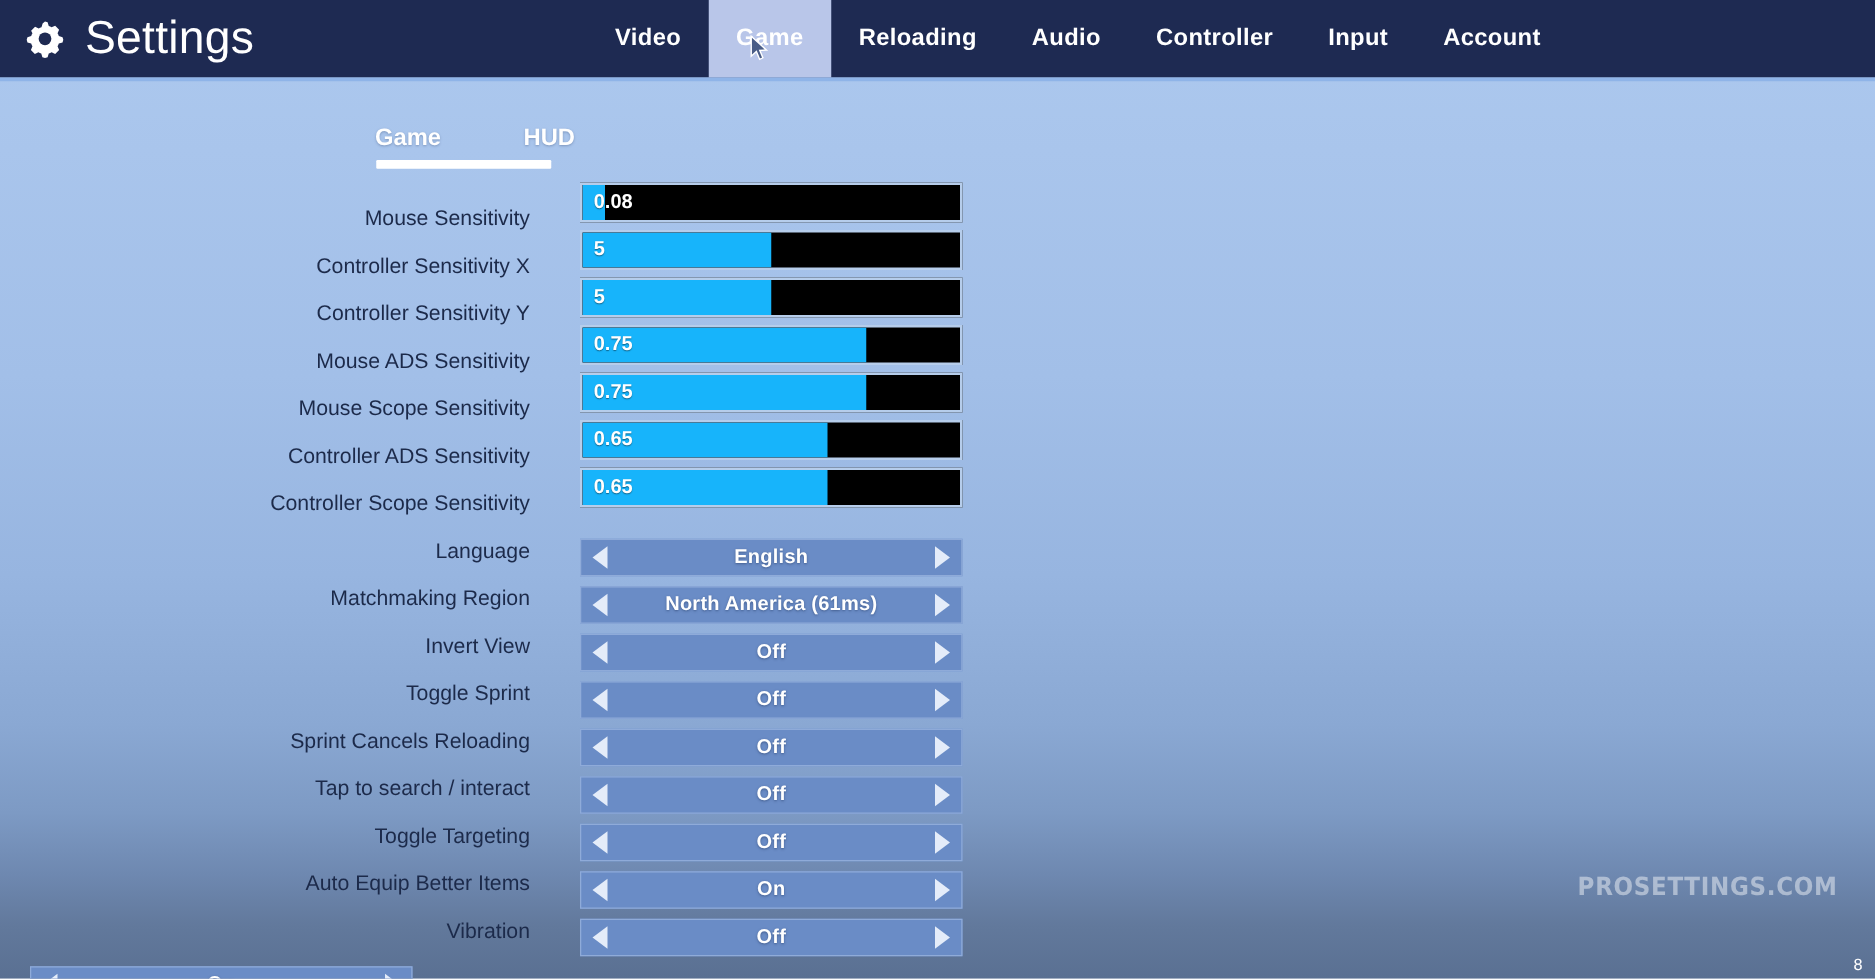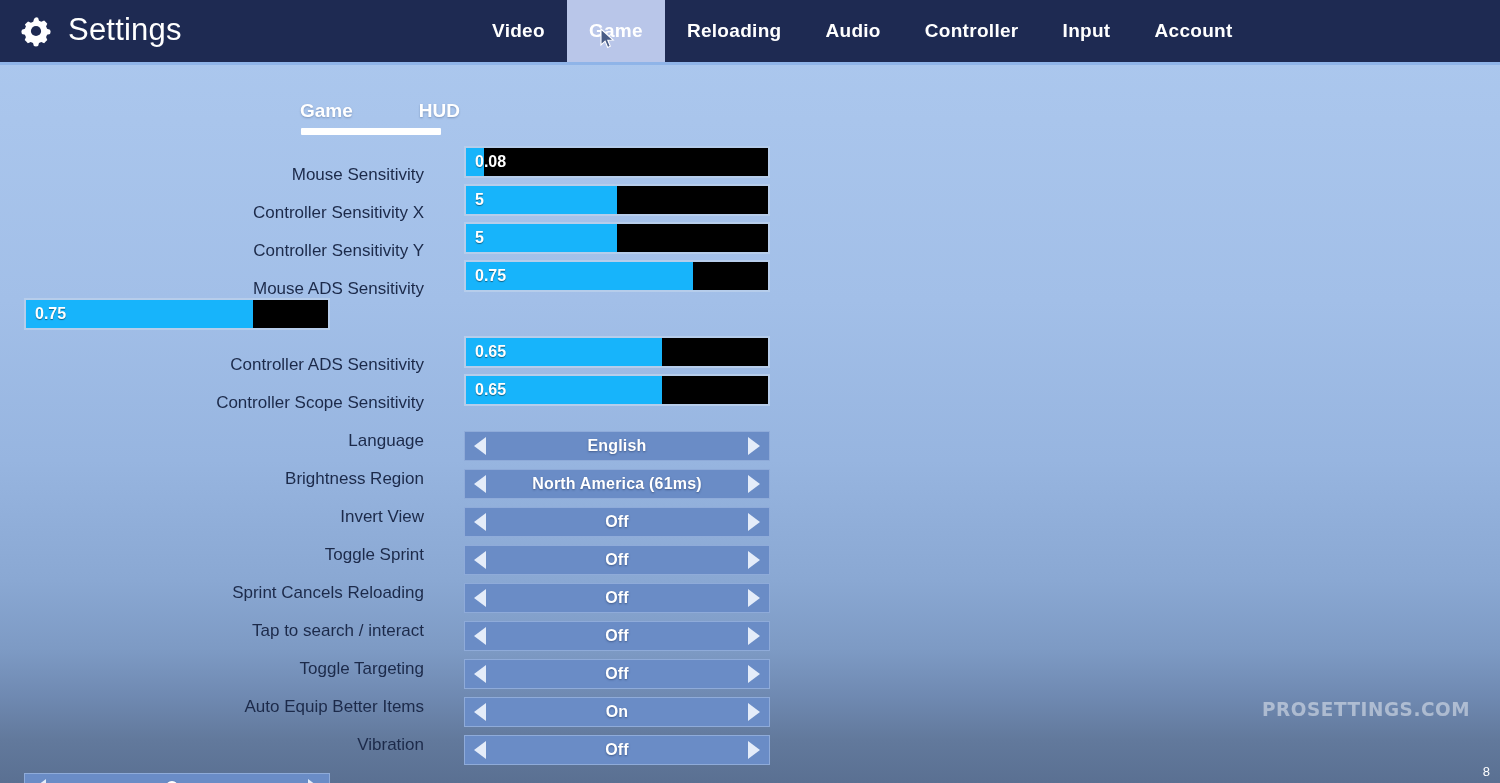--- a/index.html
+++ b/index.html
@@ -50,21 +50,21 @@
   .brand {
     display: flex;
     align-items: center;
     gap: 14px;
     margin-left: 18px;
     height: 62px;
   }
   .gear-icon { width: 36px; height: 36px; display: block; }
   .brand-title {
     color: #ffffff;
-    font-size: 31px;
+    font-size: 37px;
     font-weight: 400;
     letter-spacing: 0.2px;
     line-height: 1;
     padding-bottom: 3px;
   }
 
   .nav {
     position: absolute;
     left: 470px;
     top: 0;
@@ -319,20 +319,21 @@
       <div class="row">
         <div class="row-label">Mouse ADS Sensitivity</div>
         <div class="control">
           <div class="slider">
             <div class="slider-fill" style="width: 75%;"></div>
             <div class="slider-value">0.75</div>
           </div>
         </div>
       </div>
       <div class="row">
+        <div class="row-label">Mouse Scope Sensitivity</div>
         <div class="control">
           <div class="slider">
             <div class="slider-fill" style="width: 75%;"></div>
             <div class="slider-value">0.75</div>
           </div>
         </div>
       </div>
       <div class="row">
         <div class="row-label">Controller ADS Sensitivity</div>
         <div class="control">
@@ -355,21 +356,21 @@
         <div class="row-label">Language</div>
         <div class="control">
           <div class="selector">
             <span class="arrow arrow-left"></span>
             <span class="selector-value">English</span>
             <span class="arrow arrow-right"></span>
           </div>
         </div>
       </div>
       <div class="row">
-        <div class="row-label">Brightness Region</div>
+        <div class="row-label">Matchmaking Region</div>
         <div class="control">
           <div class="selector">
             <span class="arrow arrow-left"></span>
             <span class="selector-value">North America (61ms)</span>
             <span class="arrow arrow-right"></span>
           </div>
         </div>
       </div>
       <div class="row">
         <div class="row-label">Invert View</div>

